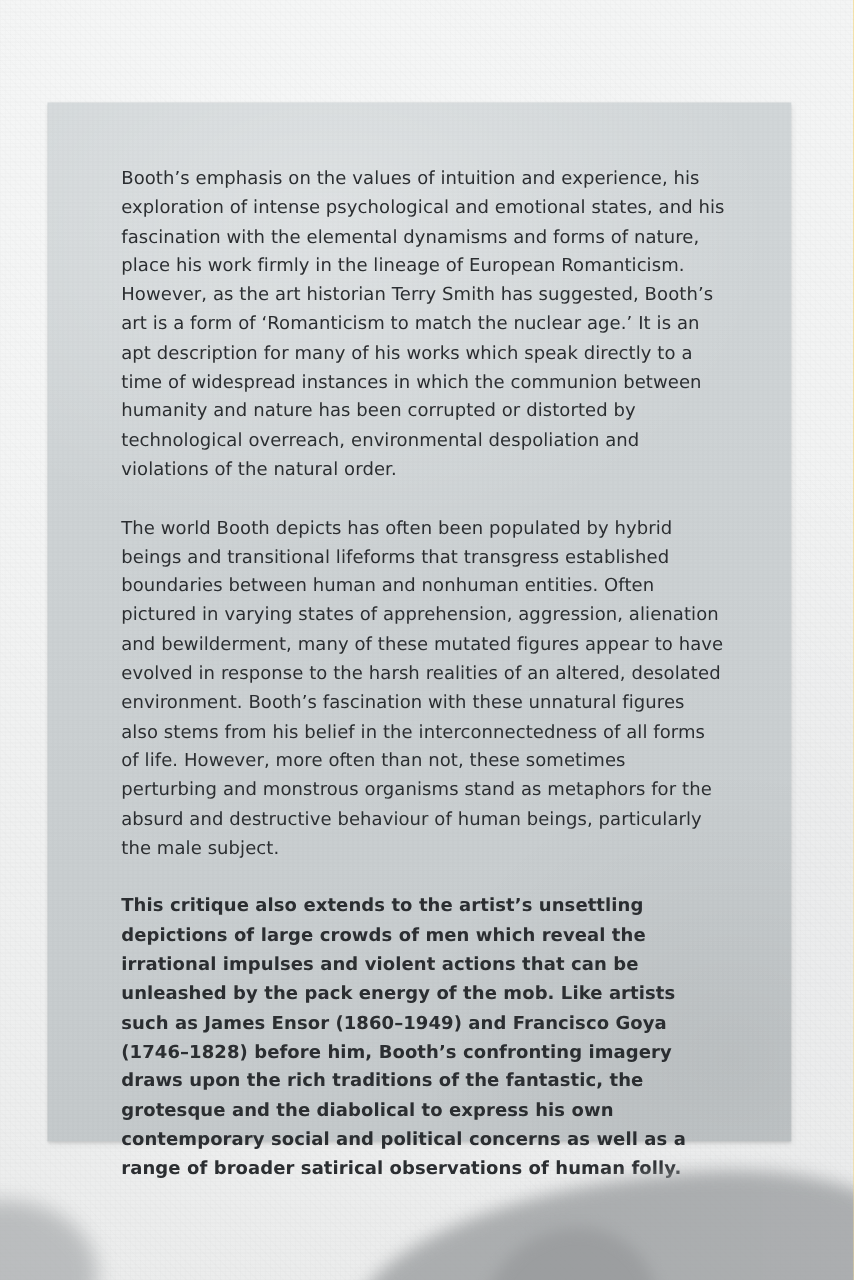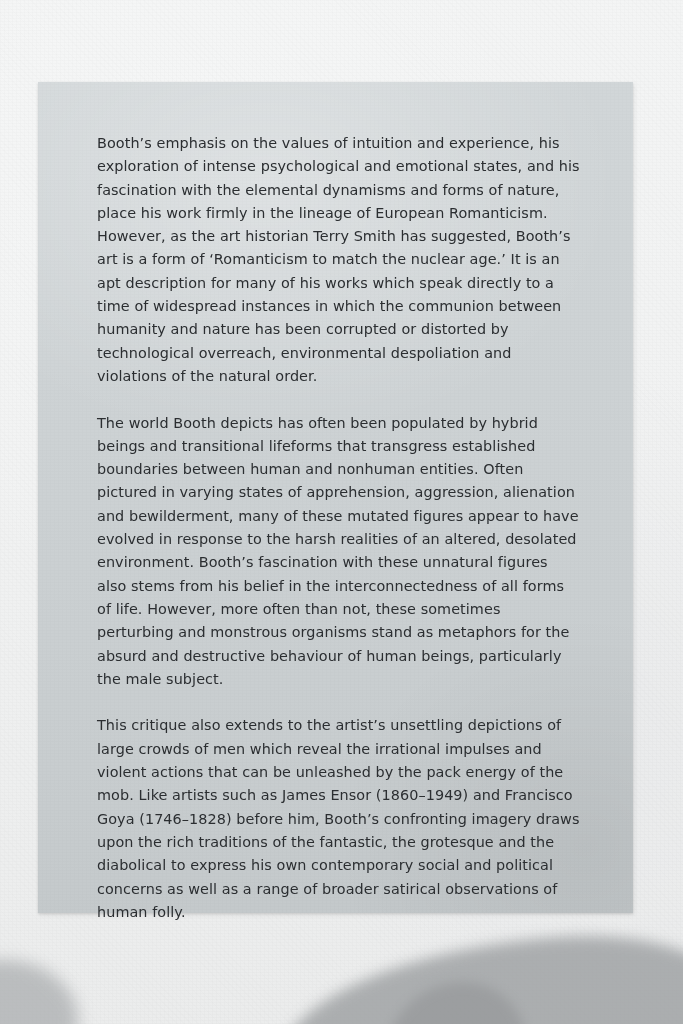--- a/index.html
+++ b/index.html
@@ -117,21 +117,21 @@
     color: #2b2e31;
     font-size: 14.4px;
     line-height: 23.3px;
     letter-spacing: .005em;
     font-weight: 400;
     -webkit-font-smoothing: antialiased;
   }
   .copy p {
     margin: 0 0 23.3px 0;
   }
-  .copy p:last-child { margin-bottom: 0; }
+  .copy p:last-child { margin-bottom: 0; font-weight: bold; }
 </style>
 </head>
 <body>
 
 <div id="scene">
 
   <div class="wall"></div>
   <div class="wall-grain"></div>
 
   <div class="panel">

